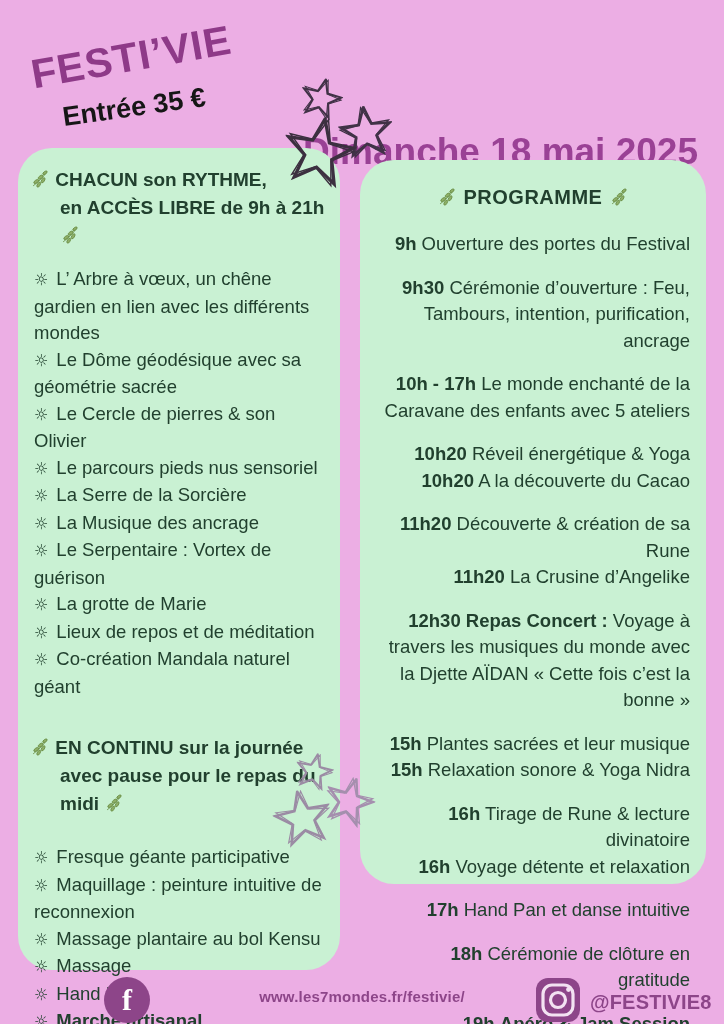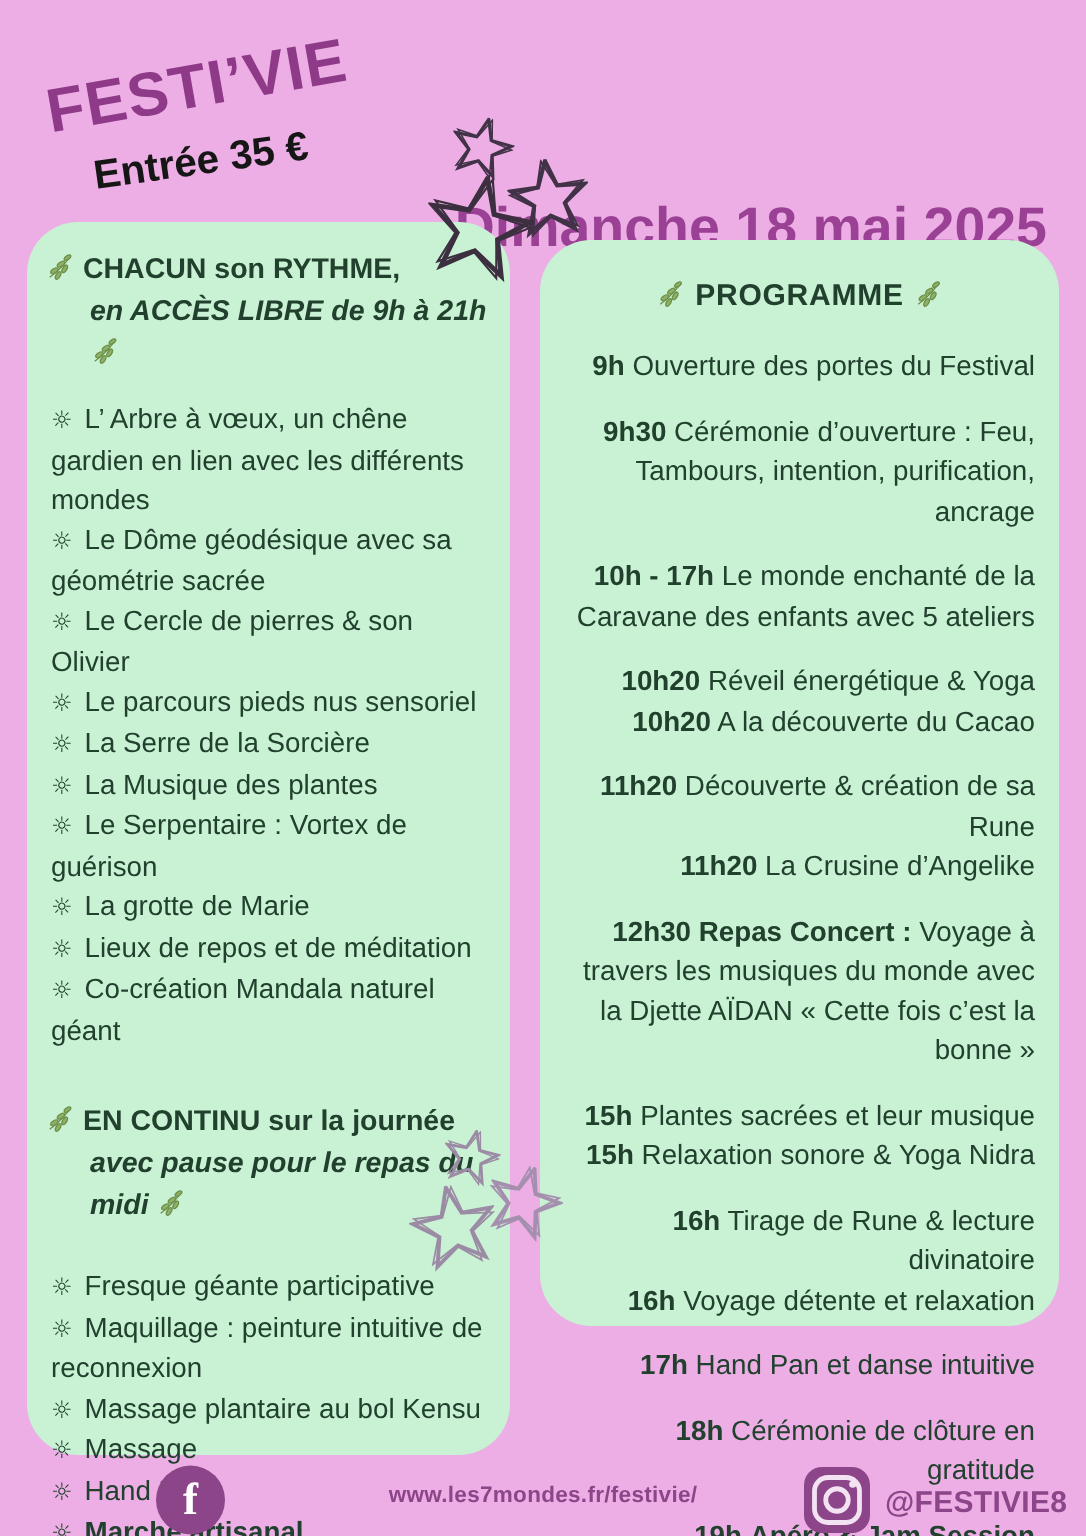--- a/index.html
+++ b/index.html
@@ -25,21 +25,21 @@
   .when{
     position:absolute;right:26px;top:18px;text-align:right;
     color:var(--accent-purple);font-weight:700;font-size:37px;line-height:1.45;
     white-space:pre;
   }
   
   .panel{position:absolute;background:var(--panel-green);border-radius:34px;}
   .panel.left{left:18px;top:148px;width:322px;height:822px;padding:18px 12px 14px 12px;}
   .panel.right{left:360px;top:160px;width:346px;height:724px;padding:24px 16px 14px 16px;}
   .lp-heading,.lp-subheading{font-weight:700;font-size:19px;line-height:28px;}
-  .hl2{padding-left:30px;font-style:italic;}
+  .hl2{padding-left:30px;}
   .leaf{width:20px;height:20px;vertical-align:-3px;display:inline-block;}
   .list1{margin-top:16px;}
   .list2{margin-top:26px;}
   .lp-subheading{margin-top:34px;}
   .li{font-size:18.5px;line-height:26.5px;padding-left:4px;}
   .li .bullet{font-family:"DejaVu Sans",sans-serif;font-size:16px;margin-right:8px;}
   .li.b .t{font-weight:700;}
   .rp-heading{text-align:center;font-weight:700;font-size:20px;letter-spacing:.5px;margin-top:2px;}
   .events{margin-top:22px;}
   .event{font-size:18.5px;line-height:26.5px;text-align:right;}
@@ -122,21 +122,21 @@
           </g>
         </svg></div>
   </div>
 
   <div class="list1">
       <div class="li"><span class="bullet">☼</span><span class="t">L’ Arbre à vœux, un chêne gardien en lien avec les différents mondes</span></div>
       <div class="li"><span class="bullet">☼</span><span class="t">Le Dôme géodésique avec sa géométrie sacrée</span></div>
       <div class="li"><span class="bullet">☼</span><span class="t">Le Cercle de pierres &amp; son Olivier</span></div>
       <div class="li"><span class="bullet">☼</span><span class="t">Le parcours pieds nus sensoriel</span></div>
       <div class="li"><span class="bullet">☼</span><span class="t">La Serre de la Sorcière</span></div>
-      <div class="li"><span class="bullet">☼</span><span class="t">La Musique des plantes</span></div>
+      <div class="li"><span class="bullet">☼</span><span class="t">La Musique des ancrage</span></div>
       <div class="li"><span class="bullet">☼</span><span class="t">Le Serpentaire : Vortex de guérison</span></div>
       <div class="li"><span class="bullet">☼</span><span class="t">La grotte de Marie</span></div>
       <div class="li"><span class="bullet">☼</span><span class="t">Lieux de repos et de méditation</span></div>
       <div class="li"><span class="bullet">☼</span><span class="t">Co-création Mandala naturel géant</span></div>
     </div>
 
   <div class="lp-subheading">
     <div class="hl1"><svg class="leaf" viewBox="0 0 32 32">
           <g stroke="#6c9048" stroke-width="1.4" fill="#8fb069">
             <path d="M5 27 C 12 22, 20 14, 27 5" fill="none"></path>

